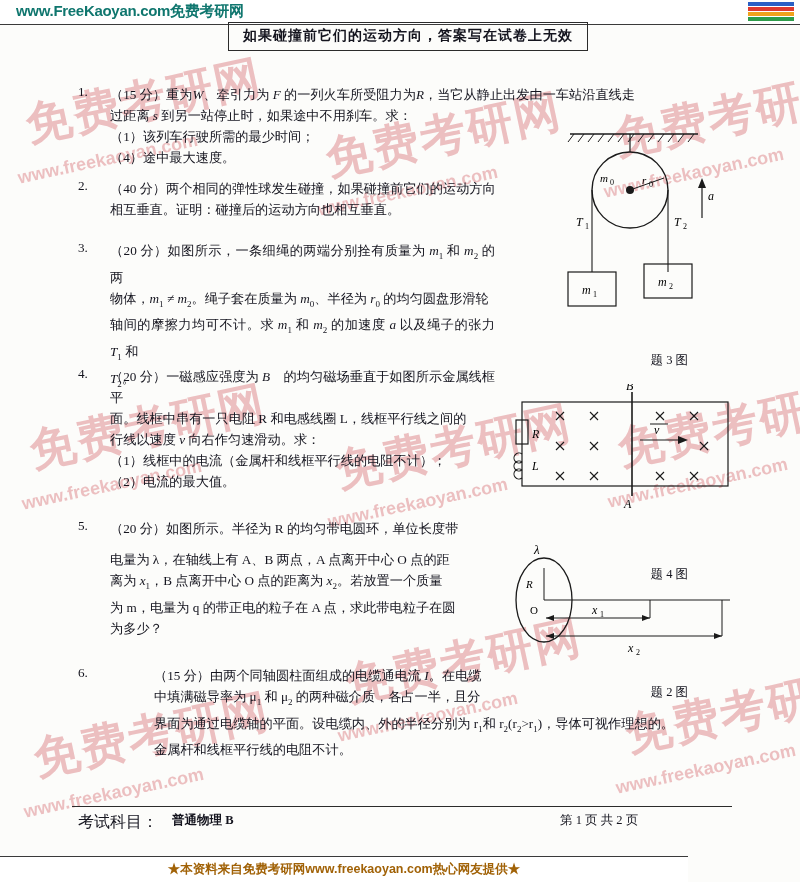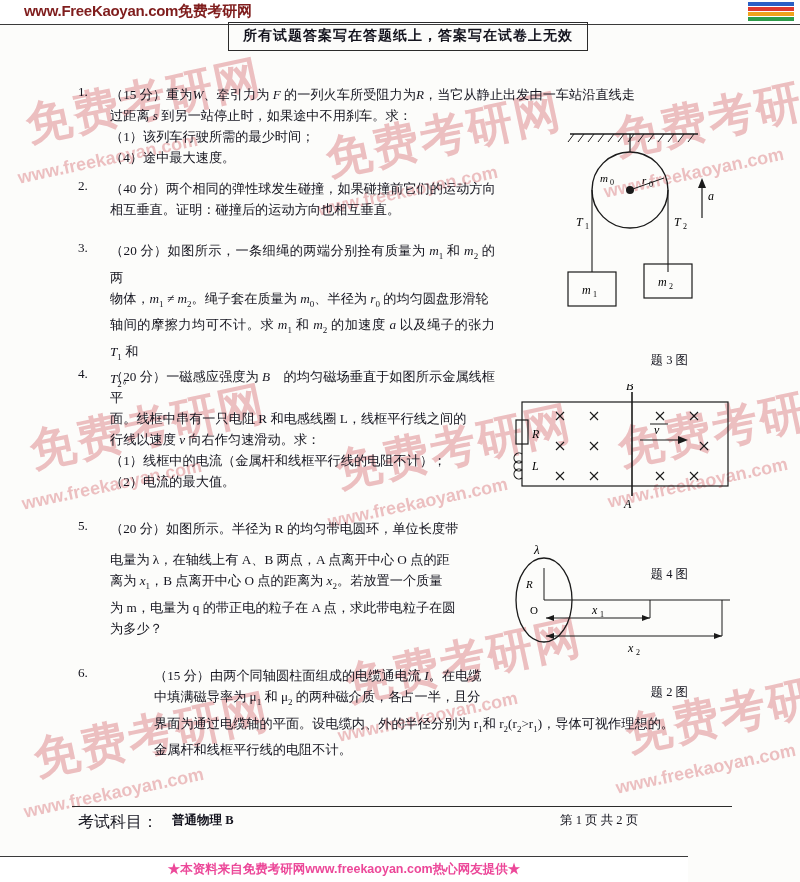--- a/index.html
+++ b/index.html
@@ -15,24 +15,24 @@
     position:absolute;inset:0;
     background:#fcfcfa;
   }
   
   .top-bar{
     position:absolute;top:0;left:0;width:800px;height:24px;
     border-bottom:1px solid #3a3a3a;
     background:#ffffff;
   }
   .brand{
-    position:absolute;left:24px;top:2px;
+    position:absolute;left:16px;top:2px;
     font-family:"Liberation Sans", sans-serif;
     font-weight:bold;font-size:15px;
-    color:#7f1d1d;
+    color:#0f766e;
     letter-spacing:-0.3px;
     white-space:nowrap;
   }
   .logo{
     position:absolute;right:6px;top:2px;width:46px;height:20px;
   }
   .logo span{display:block;height:4px;margin-bottom:1px;}
 
   
   .title-box{
@@ -80,21 +80,21 @@
   }
   .foot-right{
     position:absolute;left:560px;top:812px;font-size:12.5px;
   }
   .bottom-banner{
     position:absolute;left:0;top:856px;width:688px;height:26px;
     border-top:1px solid #3a3a3a;
     background:#ffffff;
     font-family:"Liberation Sans", sans-serif;
     font-size:12.5px;
-    color:#ec4899;
+    color:#a16207;
     text-align:center;
     line-height:24px;
     font-weight:bold;
     white-space:nowrap;
   }
 
   
   .wm{
     position:absolute;
     color:rgba(200,50,60,0.30);
@@ -125,21 +125,21 @@
   <div class="top-bar">
     <div class="brand">www.FreeKaoyan.com免费考研网</div>
     <div class="logo">
       <span style="background:#2b5fc4"></span>
       <span style="background:#e03a2f"></span>
       <span style="background:#f0a21c"></span>
       <span style="background:#2e9c4a"></span>
     </div>
   </div>
 
-  <div class="title-box">所有试题答案写在答题纸上，答案写在试卷上无效</div>
+  <div class="title-box">如果碰撞前它们的运动方向，答案写在试卷上无效</div>
 
   <div class="wm wm-big" style="left:20px;top:96px;">免费考研网</div>
   <div class="wm wm-url" style="left:16px;top:168px;">www.freekaoyan.com</div>
   <div class="wm wm-big" style="left:320px;top:130px;">免费考研网</div>
   <div class="wm wm-url" style="left:316px;top:200px;">www.freekaoyan.com</div>
   <div class="wm wm-big" style="left:608px;top:110px;">免费考研网</div>
   <div class="wm wm-url" style="left:602px;top:182px;">www.freekaoyan.com</div>
 
   <div class="wm wm-big" style="left:24px;top:422px;">免费考研网</div>
   <div class="wm wm-url" style="left:20px;top:494px;">www.freekaoyan.com</div>

